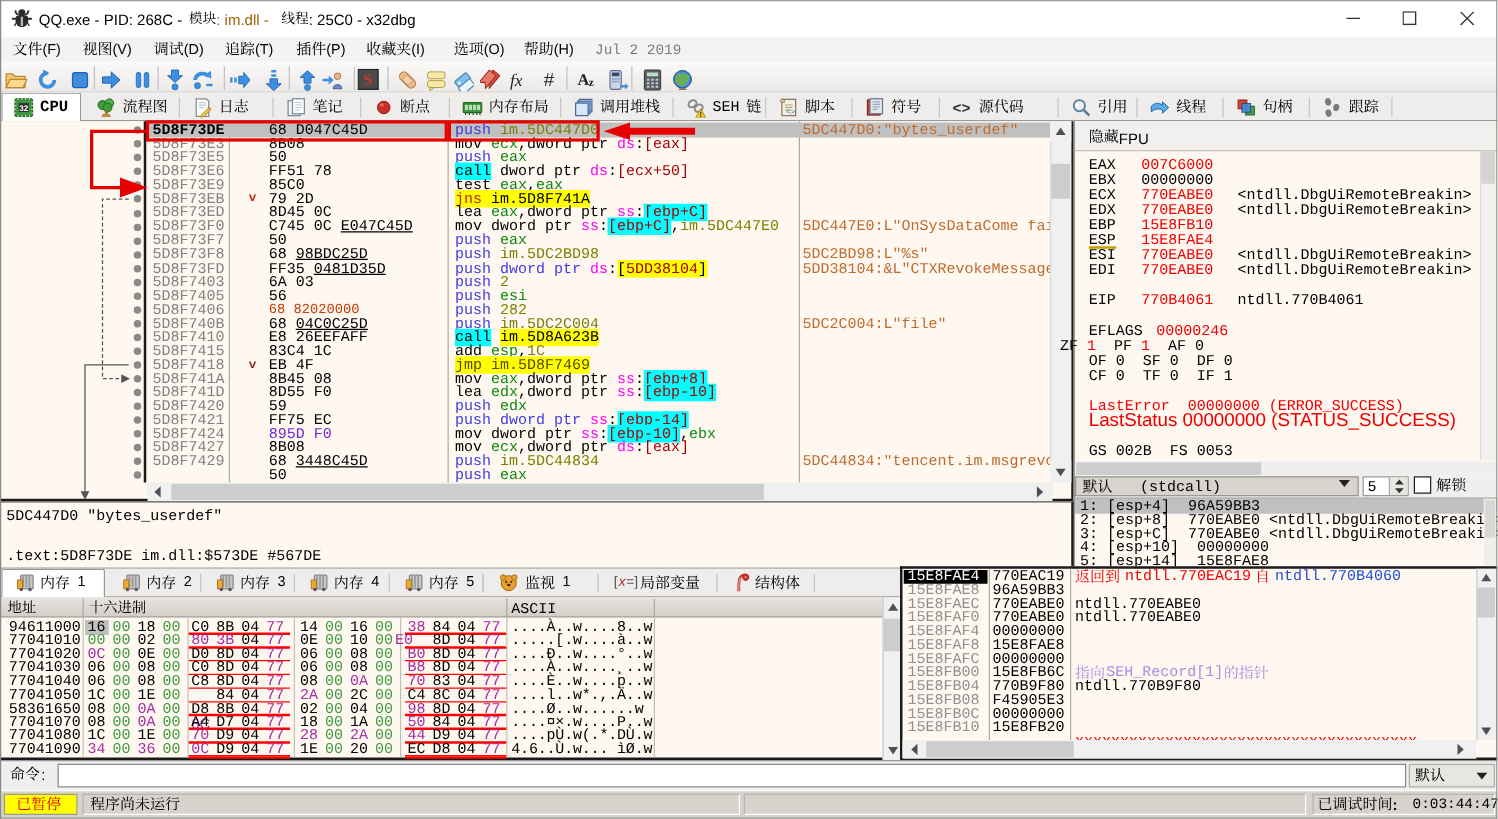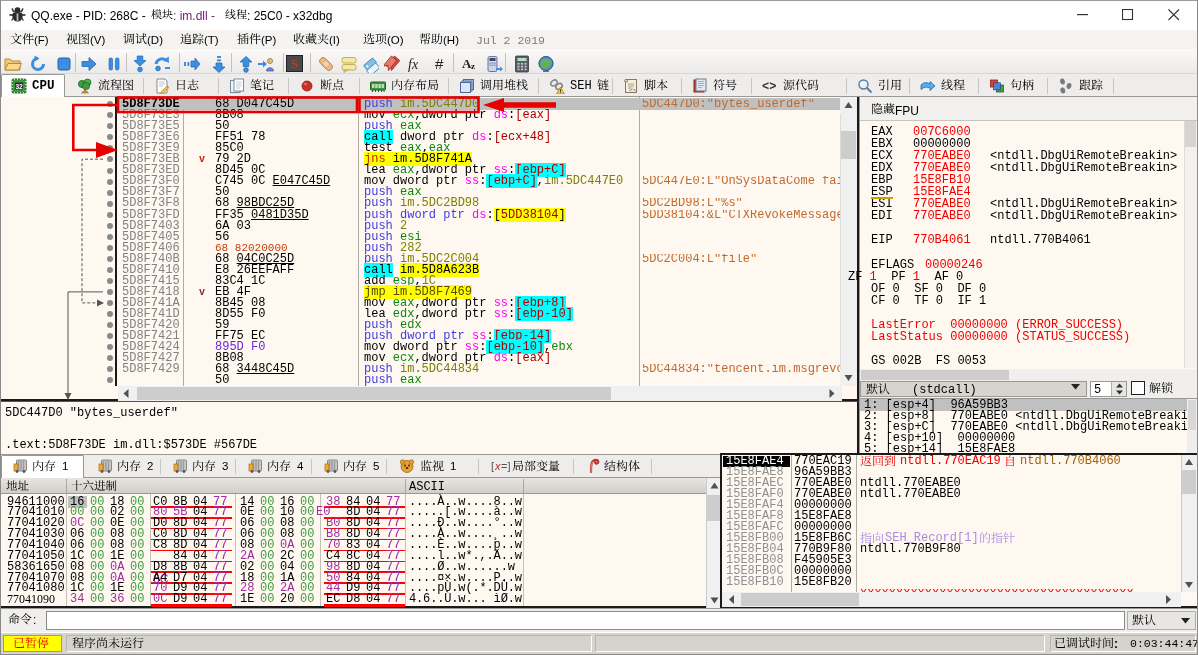--- a/index.html
+++ b/index.html
@@ -17,21 +17,21 @@
 </g>
 <rect x="7.6" y="8.4" width="1.8" height="7.4" fill="#b8b8b8"></rect>
 </svg>
 <div style="position:absolute;left:31px;top:9.5px;font-family:'Liberation Sans', sans-serif;font-size:12px;line-height:12px;color:#000;white-space:pre;">QQ.exe - PID: 268C - </div>
 <svg style="position:absolute;left:151px;top:9px;overflow:visible" width="22" height="15">
     <g fill="#000" transform="scale(0.9166666666666666)">
       <use href="#g0" x="0"></use>
       <use href="#g1" x="12"></use>
     </g>
   </svg>
-<div style="position:absolute;left:173px;top:9.5px;font-family:'Liberation Sans', sans-serif;font-size:12px;line-height:12px;color:#701a75;white-space:pre;">: im.dll - </div>
+<div style="position:absolute;left:173px;top:9.5px;font-family:'Liberation Sans', sans-serif;font-size:12px;line-height:12px;color:#a16207;white-space:pre;">: im.dll - </div>
 <svg style="position:absolute;left:225px;top:9px;overflow:visible" width="22" height="15">
     <g fill="#000" transform="scale(0.9166666666666666)">
       <use href="#g2" x="0"></use>
       <use href="#g3" x="12"></use>
     </g>
   </svg>
 <div style="position:absolute;left:247px;top:9.5px;font-family:'Liberation Sans', sans-serif;font-size:12px;line-height:12px;color:#000;white-space:pre;">: 25C0 - x32dbg</div>
 <svg style="position:absolute;left:1077px;top:14px" width="12" height="2">
     <rect width="11" height="1.2" fill="#333"></rect>
   </svg>
@@ -453,21 +453,21 @@
 <div style="position:absolute;left:122px;top:110.0px;font-family:'Liberation Mono', monospace;font-size:12px;line-height:12px;color:#828282;white-space:pre;line-height:11px;">5D8F73E3</div>
 <div style="position:absolute;left:215px;top:110.0px;font-family:'Liberation Mono', monospace;font-size:12px;line-height:12px;color:#000;white-space:pre;line-height:11px;">8B08</div>
 <div style="position:absolute;left:364px;top:110.0px;font-family:'Liberation Mono', monospace;font-size:12px;line-height:12px;color:#000;white-space:pre;line-height:11px;">mov <span style="color:#0d870d">ecx</span>,dword ptr <span style="color:#ff00ff">ds</span>:<span style="color:#a50000">[eax]</span></div>
 <div style="position:absolute;left:107px;top:112.2px;width:6px;height:6px;border-radius:3px;background:#8a8a8a"></div>
 <div style="position:absolute;left:122px;top:121.1px;font-family:'Liberation Mono', monospace;font-size:12px;line-height:12px;color:#828282;white-space:pre;line-height:11px;">5D8F73E5</div>
 <div style="position:absolute;left:215px;top:121.1px;font-family:'Liberation Mono', monospace;font-size:12px;line-height:12px;color:#000;white-space:pre;line-height:11px;">50</div>
 <div style="position:absolute;left:364px;top:121.1px;font-family:'Liberation Mono', monospace;font-size:12px;line-height:12px;color:#000;white-space:pre;line-height:11px;"><span style="color:#3c3ce0">push</span> <span style="color:#0d870d">eax</span></div>
 <div style="position:absolute;left:107px;top:123.3px;width:6px;height:6px;border-radius:3px;background:#8a8a8a"></div>
 <div style="position:absolute;left:122px;top:132.2px;font-family:'Liberation Mono', monospace;font-size:12px;line-height:12px;color:#828282;white-space:pre;line-height:11px;">5D8F73E6</div>
 <div style="position:absolute;left:215px;top:132.2px;font-family:'Liberation Mono', monospace;font-size:12px;line-height:12px;color:#000;white-space:pre;line-height:11px;">FF51 78</div>
-<div style="position:absolute;left:364px;top:132.2px;font-family:'Liberation Mono', monospace;font-size:12px;line-height:12px;color:#000;white-space:pre;line-height:11px;"><span style="color:#000;background:#00ffff">call</span> dword ptr <span style="color:#ff00ff">ds</span>:<span style="color:#a50000">[ecx+48]</span></div>
+<div style="position:absolute;left:364px;top:132.2px;font-family:'Liberation Mono', monospace;font-size:12px;line-height:12px;color:#000;white-space:pre;line-height:11px;"><span style="color:#000;background:#00ffff">call</span> dword ptr <span style="color:#ff00ff">ds</span>:<span style="color:#a50000">[ecx+50]</span></div>
 <div style="position:absolute;left:107px;top:134.39999999999998px;width:6px;height:6px;border-radius:3px;background:#8a8a8a"></div>
 <div style="position:absolute;left:122px;top:143.2px;font-family:'Liberation Mono', monospace;font-size:12px;line-height:12px;color:#828282;white-space:pre;line-height:11px;">5D8F73E9</div>
 <div style="position:absolute;left:215px;top:143.2px;font-family:'Liberation Mono', monospace;font-size:12px;line-height:12px;color:#000;white-space:pre;line-height:11px;">85C0</div>
 <div style="position:absolute;left:364px;top:143.2px;font-family:'Liberation Mono', monospace;font-size:12px;line-height:12px;color:#000;white-space:pre;line-height:11px;">test <span style="color:#0d870d">eax</span>,<span style="color:#0d870d">eax</span></div>
 <div style="position:absolute;left:107px;top:145.39999999999998px;width:6px;height:6px;border-radius:3px;background:#8a8a8a"></div>
 <div style="position:absolute;left:122px;top:154.2px;font-family:'Liberation Mono', monospace;font-size:12px;line-height:12px;color:#828282;white-space:pre;line-height:11px;">5D8F73EB</div>
 <div style="position:absolute;left:215px;top:154.2px;font-family:'Liberation Mono', monospace;font-size:12px;line-height:12px;color:#000;white-space:pre;line-height:11px;">79 2D</div>
 <div style="position:absolute;left:364px;top:154.2px;font-family:'Liberation Mono', monospace;font-size:12px;line-height:12px;color:#000;white-space:pre;line-height:11px;"><span style="color:#cc2200;background:#ffff00">jns</span><span style="color:#000;background:#ffff00"> im.5D8F741A</span></div>
 <div style="position:absolute;left:107px;top:156.39999999999998px;width:6px;height:6px;border-radius:3px;background:#8a8a8a"></div>
 <div style="position:absolute;left:199px;top:154.2px;font-family:'Liberation Mono', monospace;font-size:10px;line-height:10px;color:#cc2200;white-space:pre;line-height:11px;font-weight:bold;">v</div>
@@ -634,21 +634,21 @@
 <div style="position:absolute;left:871px;top:234.3px;font-family:'Liberation Mono', monospace;font-size:12px;line-height:12px;color:#000;white-space:pre;line-height:12px;">EIP</div>
 <div style="position:absolute;left:913px;top:234.3px;font-family:'Liberation Mono', monospace;font-size:12px;line-height:12px;color:#f00000;white-space:pre;line-height:12px;">770B4061</div>
 <div style="position:absolute;left:990px;top:234.3px;font-family:'Liberation Mono', monospace;font-size:12px;line-height:12px;color:#000;white-space:pre;line-height:12px;">ntdll.770B4061</div>
 <div style="position:absolute;left:871px;top:196.6px;width:22px;height:2px;background:#c8a000;"></div>
 <div style="position:absolute;left:871px;top:258.5px;font-family:'Liberation Mono', monospace;font-size:12px;line-height:12px;color:#000;white-space:pre;line-height:12px;">EFLAGS</div>
 <div style="position:absolute;left:925px;top:258.5px;font-family:'Liberation Mono', monospace;font-size:12px;line-height:12px;color:#f00000;white-space:pre;line-height:12px;">00000246</div>
 <div style="position:absolute;left:848px;top:270.5px;font-family:'Liberation Mono', monospace;font-size:12px;line-height:12px;color:#000;white-space:pre;line-height:12px;">ZF <span style="color:#f00000">1</span>  PF <span style="color:#f00000">1</span>  AF 0</div>
 <div style="position:absolute;left:871px;top:282.6px;font-family:'Liberation Mono', monospace;font-size:12px;line-height:12px;color:#000;white-space:pre;line-height:12px;">OF 0  SF 0  DF 0</div>
 <div style="position:absolute;left:871px;top:294.7px;font-family:'Liberation Mono', monospace;font-size:12px;line-height:12px;color:#000;white-space:pre;line-height:12px;">CF 0  TF 0  IF 1</div>
 <div style="position:absolute;left:871px;top:318.8px;font-family:'Liberation Mono', monospace;font-size:12px;line-height:12px;color:#000;white-space:pre;line-height:12px;"><span style="color:#f00000">LastError  00000000 (ERROR_SUCCESS)</span></div>
-<div style="position:absolute;left:871px;top:330.9px;font-family:Liberation Mono, monospace;font-size:12px;line-height:12px;color:#000;white-space:pre;line-height:12px;text-align:center;"><span style="color:#f00000">LastStatus 00000000 (STATUS_SUCCESS)</span></div>
+<div style="position:absolute;left:871px;top:330.9px;font-family:Liberation Sans, sans-serif;font-size:15px;line-height:12px;color:#000;white-space:pre;line-height:12px;text-align:center;"><span style="color:#f00000">LastStatus 00000000 (STATUS_SUCCESS)</span></div>
 <div style="position:absolute;left:871px;top:355.0px;font-family:'Liberation Mono', monospace;font-size:12px;line-height:12px;color:#000;white-space:pre;line-height:12px;">GS 002B  FS 0053</div>
 <div style="position:absolute;left:1184px;top:121px;width:13px;height:247px;background:#f2f1f0;border-left:1px solid #dddcda;"></div>
 <div style="position:absolute;left:1185px;top:121px;width:11px;height:26px;background:#d5d4d2;"></div>
 <div style="position:absolute;left:860px;top:369px;width:338px;height:12px;background:#f0efee;"></div>
 <div style="position:absolute;left:861px;top:370px;width:148px;height:10px;background:#cdcdcd;"></div>
 <div style="position:absolute;left:860px;top:381px;width:338px;height:17px;background:#f0efee;"></div>
 <div style="position:absolute;left:860px;top:381px;width:227px;height:16px;background:#d7d4cd;border:1px solid #9a9894;"></div>
 <svg style="position:absolute;left:866px;top:383px;overflow:visible" width="24" height="15">
     <g fill="#000">
       <use href="#g47" x="0"></use>
@@ -859,21 +859,21 @@
 <div style="position:absolute;left:366px;top:496.5px;font-family:'Liberation Mono', monospace;font-size:12px;line-height:12px;color:#000;white-space:pre;line-height:11px;"><span style="color:#000">04</span></div>
 <div style="position:absolute;left:386px;top:496.5px;font-family:'Liberation Mono', monospace;font-size:12px;line-height:12px;color:#000;white-space:pre;line-height:11px;"><span style="color:#a32da3">77</span></div>
 <div style="position:absolute;left:324px;top:506.2px;width:81px;height:1.6px;background:#ff0000;"></div>
 <div style="position:absolute;left:409px;top:496.5px;font-family:'Liberation Mono', monospace;font-size:12px;line-height:12px;color:#000;white-space:pre;line-height:11px;letter-spacing:-0.15px;">....À..w....8..w</div>
 <div style="position:absolute;left:7px;top:507.4px;font-family:'Liberation Mono', monospace;font-size:12px;line-height:12px;color:#000;white-space:pre;line-height:11px;">77041010</div>
 <div style="position:absolute;left:70px;top:507.4px;font-family:'Liberation Mono', monospace;font-size:12px;line-height:12px;color:#000;white-space:pre;line-height:11px;"><span style="color:#3f9b3f">00</span></div>
 <div style="position:absolute;left:90px;top:507.4px;font-family:'Liberation Mono', monospace;font-size:12px;line-height:12px;color:#000;white-space:pre;line-height:11px;"><span style="color:#3f9b3f">00</span></div>
 <div style="position:absolute;left:110px;top:507.4px;font-family:'Liberation Mono', monospace;font-size:12px;line-height:12px;color:#000;white-space:pre;line-height:11px;"><span style="color:#000">02</span></div>
 <div style="position:absolute;left:130px;top:507.4px;font-family:'Liberation Mono', monospace;font-size:12px;line-height:12px;color:#000;white-space:pre;line-height:11px;"><span style="color:#3f9b3f">00</span></div>
 <div style="position:absolute;left:153px;top:507.4px;font-family:'Liberation Mono', monospace;font-size:12px;line-height:12px;color:#000;white-space:pre;line-height:11px;"><span style="color:#a32da3">80</span></div>
-<div style="position:absolute;left:173px;top:507.4px;font-family:'Liberation Mono', monospace;font-size:12px;line-height:12px;color:#000;white-space:pre;line-height:11px;"><span style="color:#a32da3">5B</span></div>
+<div style="position:absolute;left:173px;top:507.4px;font-family:'Liberation Mono', monospace;font-size:12px;line-height:12px;color:#000;white-space:pre;line-height:11px;"><span style="color:#a32da3">3B</span></div>
 <div style="position:absolute;left:193px;top:507.4px;font-family:'Liberation Mono', monospace;font-size:12px;line-height:12px;color:#000;white-space:pre;line-height:11px;"><span style="color:#000">04</span></div>
 <div style="position:absolute;left:213px;top:507.4px;font-family:'Liberation Mono', monospace;font-size:12px;line-height:12px;color:#000;white-space:pre;line-height:11px;"><span style="color:#a32da3">77</span></div>
 <div style="position:absolute;left:151px;top:517.1px;width:81px;height:1.6px;background:#ff0000;"></div>
 <div style="position:absolute;left:240px;top:507.4px;font-family:'Liberation Mono', monospace;font-size:12px;line-height:12px;color:#000;white-space:pre;line-height:11px;"><span style="color:#000">0E</span></div>
 <div style="position:absolute;left:260px;top:507.4px;font-family:'Liberation Mono', monospace;font-size:12px;line-height:12px;color:#000;white-space:pre;line-height:11px;"><span style="color:#3f9b3f">00</span></div>
 <div style="position:absolute;left:280px;top:507.4px;font-family:'Liberation Mono', monospace;font-size:12px;line-height:12px;color:#000;white-space:pre;line-height:11px;"><span style="color:#000">10</span></div>
 <div style="position:absolute;left:300px;top:507.4px;font-family:'Liberation Mono', monospace;font-size:12px;line-height:12px;color:#000;white-space:pre;line-height:11px;"><span style="color:#3f9b3f">00</span></div>
 <div style="position:absolute;left:316px;top:507.4px;font-family:'Liberation Mono', monospace;font-size:12px;line-height:12px;color:#000;white-space:pre;line-height:11px;"><span style="color:#a32da3">E0</span></div>
 <div style="position:absolute;left:346px;top:507.4px;font-family:'Liberation Mono', monospace;font-size:12px;line-height:12px;color:#000;white-space:pre;line-height:11px;"><span style="color:#000">8D</span></div>
 <div style="position:absolute;left:366px;top:507.4px;font-family:'Liberation Mono', monospace;font-size:12px;line-height:12px;color:#000;white-space:pre;line-height:11px;"><span style="color:#000">04</span></div>
@@ -1013,21 +1013,21 @@
 <div style="position:absolute;left:240px;top:583.3px;font-family:'Liberation Mono', monospace;font-size:12px;line-height:12px;color:#000;white-space:pre;line-height:11px;"><span style="color:#a32da3">28</span></div>
 <div style="position:absolute;left:260px;top:583.3px;font-family:'Liberation Mono', monospace;font-size:12px;line-height:12px;color:#000;white-space:pre;line-height:11px;"><span style="color:#3f9b3f">00</span></div>
 <div style="position:absolute;left:280px;top:583.3px;font-family:'Liberation Mono', monospace;font-size:12px;line-height:12px;color:#000;white-space:pre;line-height:11px;"><span style="color:#a32da3">2A</span></div>
 <div style="position:absolute;left:300px;top:583.3px;font-family:'Liberation Mono', monospace;font-size:12px;line-height:12px;color:#000;white-space:pre;line-height:11px;"><span style="color:#3f9b3f">00</span></div>
 <div style="position:absolute;left:326px;top:583.3px;font-family:'Liberation Mono', monospace;font-size:12px;line-height:12px;color:#000;white-space:pre;line-height:11px;"><span style="color:#a32da3">44</span></div>
 <div style="position:absolute;left:346px;top:583.3px;font-family:'Liberation Mono', monospace;font-size:12px;line-height:12px;color:#000;white-space:pre;line-height:11px;"><span style="color:#000">D9</span></div>
 <div style="position:absolute;left:366px;top:583.3px;font-family:'Liberation Mono', monospace;font-size:12px;line-height:12px;color:#000;white-space:pre;line-height:11px;"><span style="color:#000">04</span></div>
 <div style="position:absolute;left:386px;top:583.3px;font-family:'Liberation Mono', monospace;font-size:12px;line-height:12px;color:#000;white-space:pre;line-height:11px;"><span style="color:#a32da3">77</span></div>
 <div style="position:absolute;left:324px;top:593.0px;width:81px;height:1.6px;background:#ff0000;"></div>
 <div style="position:absolute;left:409px;top:583.3px;font-family:'Liberation Mono', monospace;font-size:12px;line-height:12px;color:#000;white-space:pre;line-height:11px;letter-spacing:-0.15px;">....pÙ.w(.*.DÙ.w</div>
-<div style="position:absolute;left:7px;top:594.1px;font-family:Liberation Serif, serif;font-size:12px;line-height:12px;color:#000;white-space:pre;line-height:11px;">77041090</div>
+<div style="position:absolute;left:7px;top:594.1px;font-family:Liberation Mono, monospace;font-size:12px;line-height:12px;color:#000;white-space:pre;line-height:11px;">77041090</div>
 <div style="position:absolute;left:70px;top:594.1px;font-family:'Liberation Mono', monospace;font-size:12px;line-height:12px;color:#000;white-space:pre;line-height:11px;"><span style="color:#a32da3">34</span></div>
 <div style="position:absolute;left:90px;top:594.1px;font-family:'Liberation Mono', monospace;font-size:12px;line-height:12px;color:#000;white-space:pre;line-height:11px;"><span style="color:#3f9b3f">00</span></div>
 <div style="position:absolute;left:110px;top:594.1px;font-family:'Liberation Mono', monospace;font-size:12px;line-height:12px;color:#000;white-space:pre;line-height:11px;"><span style="color:#a32da3">36</span></div>
 <div style="position:absolute;left:130px;top:594.1px;font-family:'Liberation Mono', monospace;font-size:12px;line-height:12px;color:#000;white-space:pre;line-height:11px;"><span style="color:#3f9b3f">00</span></div>
 <div style="position:absolute;left:153px;top:594.1px;font-family:'Liberation Mono', monospace;font-size:12px;line-height:12px;color:#000;white-space:pre;line-height:11px;"><span style="color:#a32da3">0C</span></div>
 <div style="position:absolute;left:173px;top:594.1px;font-family:'Liberation Mono', monospace;font-size:12px;line-height:12px;color:#000;white-space:pre;line-height:11px;"><span style="color:#000">D9</span></div>
 <div style="position:absolute;left:193px;top:594.1px;font-family:'Liberation Mono', monospace;font-size:12px;line-height:12px;color:#000;white-space:pre;line-height:11px;"><span style="color:#000">04</span></div>
 <div style="position:absolute;left:213px;top:594.1px;font-family:'Liberation Mono', monospace;font-size:12px;line-height:12px;color:#000;white-space:pre;line-height:11px;"><span style="color:#a32da3">77</span></div>
 <div style="position:absolute;left:151px;top:603.8000000000001px;width:81px;height:1.6px;background:#ff0000;"></div>
 <div style="position:absolute;left:240px;top:594.1px;font-family:'Liberation Mono', monospace;font-size:12px;line-height:12px;color:#000;white-space:pre;line-height:11px;"><span style="color:#000">1E</span></div>
@@ -1087,21 +1087,21 @@
       <use href="#g65" x="12"></use>
       <use href="#g66" x="24"></use>
     </g>
   </svg>
 <div style="position:absolute;left:900px;top:456.0px;font-family:'Liberation Mono', monospace;font-size:12px;line-height:12px;color:#f00000;white-space:pre;line-height:11px;">ntdll.770EAC19</div>
 <svg style="position:absolute;left:1004px;top:455.0px;overflow:visible" width="12" height="15">
     <g fill="#f00000">
       <use href="#g67" x="0"></use>
     </g>
   </svg>
-<div style="position:absolute;left:1020px;top:456.0px;font-family:'Liberation Mono', monospace;font-size:12px;line-height:12px;color:#a16207;white-space:pre;line-height:11px;">ntdll.770B4060</div>
+<div style="position:absolute;left:1020px;top:456.0px;font-family:'Liberation Mono', monospace;font-size:12px;line-height:12px;color:#1d4ed8;white-space:pre;line-height:11px;">ntdll.770B4060</div>
 <svg style="position:absolute;left:860px;top:532.0px;overflow:visible" width="24" height="15">
     <g fill="#ab8be0">
       <use href="#g68" x="0"></use>
       <use href="#g69" x="12"></use>
     </g>
   </svg>
 <div style="position:absolute;left:885px;top:533.0px;font-family:'Liberation Mono', monospace;font-size:12px;line-height:12px;color:#ab8be0;white-space:pre;line-height:11px;">SEH_Record[1]</div>
 <svg style="position:absolute;left:979px;top:532.0px;overflow:visible" width="36" height="15">
     <g fill="#ab8be0">
       <use href="#g70" x="0"></use>

